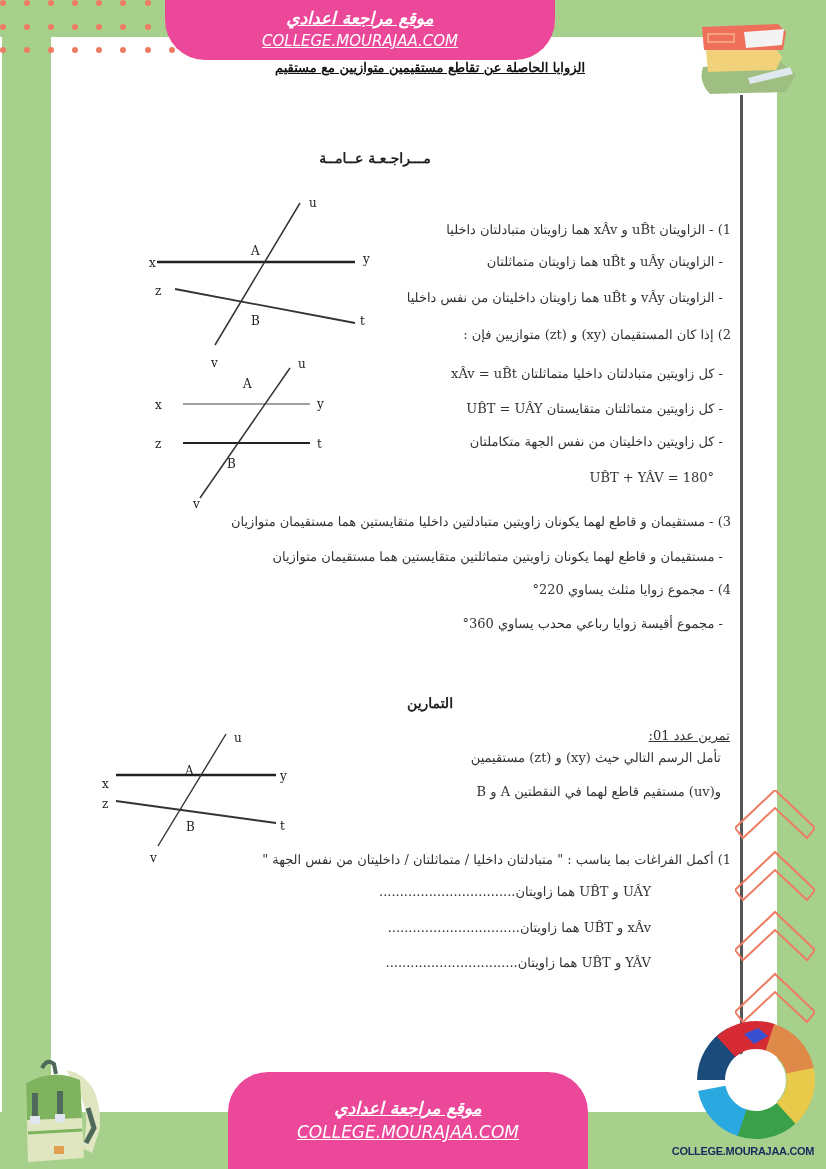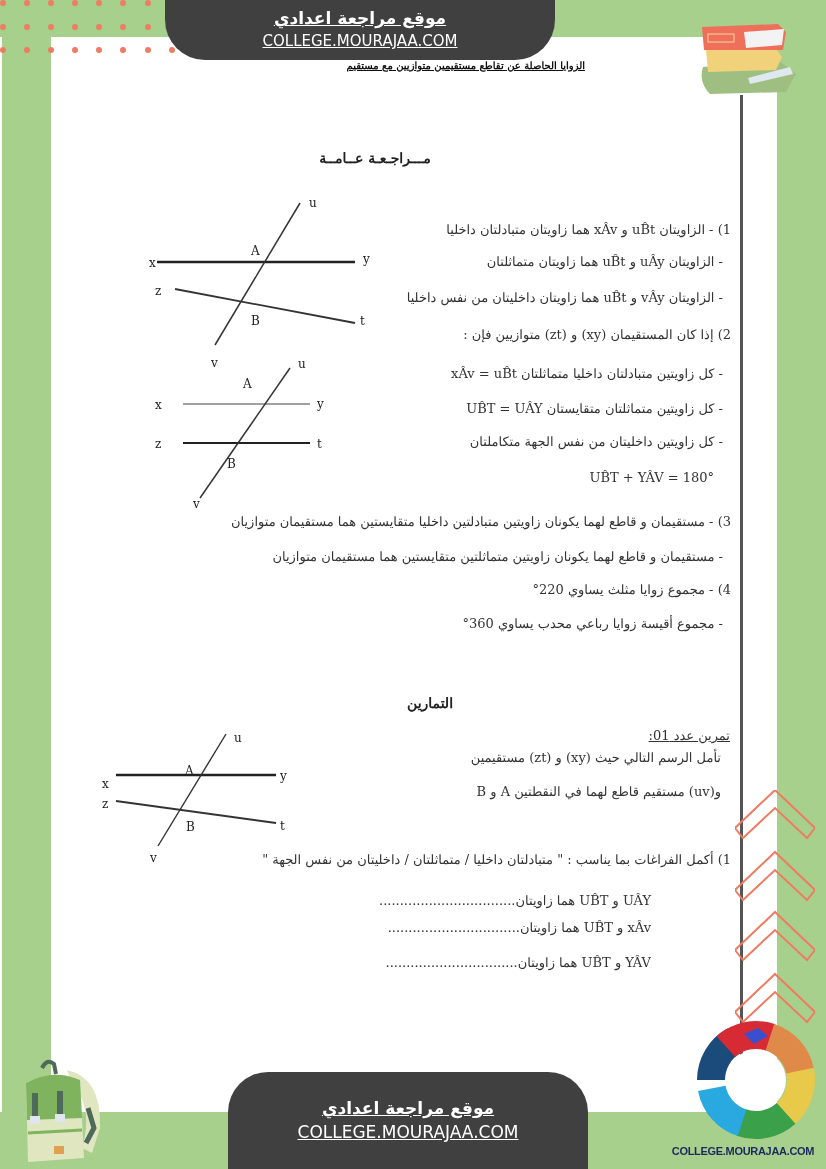--- a/index.html
+++ b/index.html
@@ -4,27 +4,27 @@
 <style>
   html,body{margin:0;padding:0;}
   body{width:826px;height:1169px;position:relative;overflow:hidden;background:#fff;font-family:"DejaVu Serif",serif;color:#222;}
   .green{background:#a7d08c;position:absolute;}
   #top-band{left:0;top:0;width:826px;height:37px;}
   #left-bar{left:2px;top:0;width:49px;height:1169px;}
   #right-bar{left:777px;top:0;width:49px;height:1169px;}
   #bottom-band{left:0;top:1112px;width:826px;height:57px;}
   .dots{position:absolute;left:0;width:200px;height:6px;}
   .dot{position:absolute;width:6px;height:6px;border-radius:50%;background:#ee7c62;}
-  .tab{position:absolute;background:#404040;border-radius:0 0 40px 40px;}
+  .tab{position:absolute;background:#ec4899;border-radius:0 0 40px 40px;font-style:italic;}
   #top-tab{left:165px;top:0;width:390px;height:60px;}
   #bottom-tab{left:228px;top:1072px;width:360px;height:97px;border-radius:40px 40px 0 0;}
   .tab-text{position:absolute;left:0;right:0;text-align:center;color:#fff;font-family:"DejaVu Sans",sans-serif;text-decoration:underline;}
   .tab-ar{font-size:17px;font-weight:bold;}
   .tab-en{font-size:15px;}
-  #doc-title{position:absolute;top:60px;left:230px;width:355px;text-align:right;font-size:10px;font-weight:bold;text-decoration:underline;direction:rtl;color:#111;}
+  #doc-title{position:absolute;top:60px;left:230px;width:355px;text-align:right;font-size:13px;font-weight:bold;text-decoration:underline;direction:rtl;color:#111;}
   #vrule{position:absolute;left:740px;top:95px;width:3px;height:960px;background:#555;}
   .rtl{direction:rtl;text-align:right;font-size:13px;position:absolute;white-space:nowrap;color:#333;}
   .heading{position:absolute;font-size:14px;font-weight:bold;text-align:center;direction:rtl;color:#222;}
   svg text{font-family:"DejaVu Serif",serif;font-size:12px;fill:#222;}
   #footer-brand{position:absolute;left:668px;top:1145px;width:150px;text-align:center;color:#1b2a5e;font-family:"Liberation Sans",sans-serif;font-weight:bold;font-size:11px;letter-spacing:-0.3px;}
 </style>
 </head>
 <body>
 
 <div class="green" id="top-band"></div>
@@ -145,21 +145,21 @@
   <text x="182" y="52">y</text>
   <text x="4" y="80">z</text>
   <text x="182" y="102">t</text>
   <text x="136" y="14">u</text>
   <text x="52" y="134">v</text>
   <text x="87" y="47">A</text>
   <text x="88" y="103">B</text>
 </svg>
 
 <div class="rtl" style="right:95px;top:852px;">1) أكمل الفراغات بما يناسب : " متبادلتان داخليا / متماثلتان / داخليتان من نفس الجهة "</div>
-<div class="rtl" style="right:175px;top:884px;margin-top:9px;">UÂY و UB̂T هما زاويتان.................................</div>
+<div class="rtl" style="right:175px;top:884px;">UÂY و UB̂T هما زاويتان.................................</div>
 <div class="rtl" style="right:175px;top:920px;">xÂv و UB̂T هما زاويتان................................</div>
 <div class="rtl" style="right:175px;top:955px;">YÂV و UB̂T هما زاويتان................................</div>
 
 <svg style="position:absolute;left:735px;top:790px;" width="80" height="260" viewBox="0 0 80 260">
   <g fill="none" stroke="#ee7c62" stroke-width="2">
     <path d="M0 38 L40 0 L80 38 L72 48 L40 18 L8 48Z"></path>
     <path d="M0 100 L40 62 L80 100 L72 110 L40 80 L8 110Z"></path>
     <path d="M0 160 L40 122 L80 160 L72 170 L40 140 L8 170Z"></path>
     <path d="M0 222 L40 184 L80 222 L72 232 L40 202 L8 232Z"></path>
   </g>

